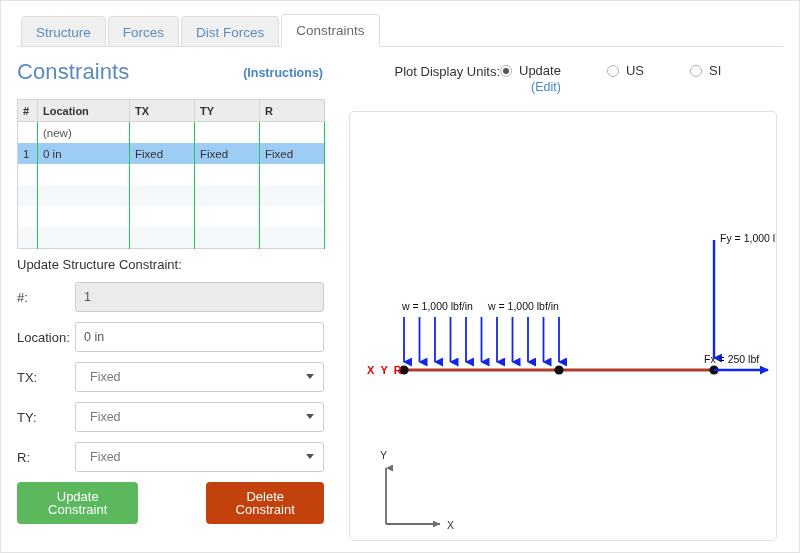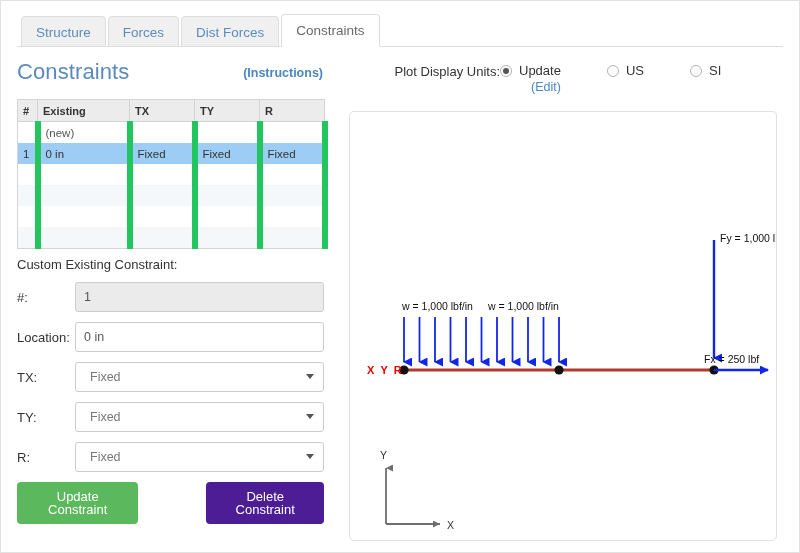--- a/index.html
+++ b/index.html
@@ -111,21 +111,21 @@
     border-right: 1px solid #d4d4d4;
     border-bottom: 1px solid #d4d4d4;
     text-align: left;
     padding: 3px 5px;
     font-weight: bold;
     color: #333;
     height: 15px;
     font-size: 11px;
   }
   table.grid td {
-    border-right: 6px solid #22c55e;
+    border-right: 1px solid #22c55e;
     padding: 3px 5px;
     height: 15px;
     color: #333;
     font-size: 11.5px;
     overflow: hidden;
     white-space: nowrap;
   }
   table.grid tr.row-alt td { background: #f4f8fb; }
   table.grid tr.row-sel td { background: #9dcdf5; }
   table.grid tr.row-new td { background: #ffffff; color: #555; }
@@ -205,21 +205,21 @@
     border: none;
     border-radius: 4px;
     color: #ffffff;
     font-size: 13px;
     font-family: "Liberation Sans", sans-serif;
     padding: 8px 14px;
     cursor: pointer;
     line-height: 1;
   }
   .btn-update { background: #5cb85c; }
-  .btn-delete { background: #4c1d95; margin-left: 68px; }
+  .btn-delete { background: #c2410c; margin-left: 68px; }
 
   
   .right-panel {
     position: absolute;
     left: 344px;
     top: 58px;
     width: 440px;
     text-align: right;
   }
   .units-row {
@@ -308,21 +308,21 @@
     <colgroup>
       <col class="c0">
         <col class="c1">
         <col class="c2">
         <col class="c3">
         <col class="c4">
     </colgroup>
     <thead>
       <tr>
         <th>#</th>
-        <th>Existing</th>
+        <th>Location</th>
         <th>TX</th>
         <th>TY</th>
         <th style="border-right:none">R</th>
       </tr>
     </thead>
     <tbody>
       <tr class="row-new">
         <td></td>
         <td>(new)</td>
         <td></td>
@@ -361,21 +361,21 @@
         <td>&nbsp;</td>
         <td>&nbsp;</td>
         <td>&nbsp;</td>
         <td>&nbsp;</td>
         <td>&nbsp;</td>
       </tr>
     </tbody>
   </table>
 
   <div class="form-area">
-    <div class="form-legend">Custom Existing Constraint:</div>
+    <div class="form-legend">Update Structure Constraint:</div>
 
     <div class="form-row">
       <div class="form-label">#:</div>
       <input class="form-control disabled" type="text" readonly="" value="1" style="">
     </div>
 
     <div class="form-row">
       <div class="form-label">Location:</div>
       <input class="form-control" type="text" value="0 in" style="">
     </div>

